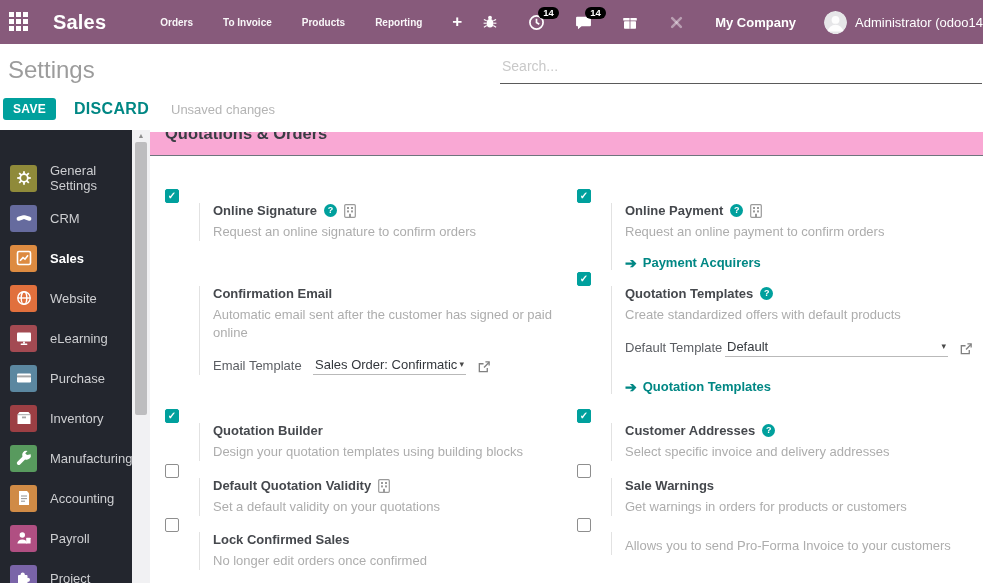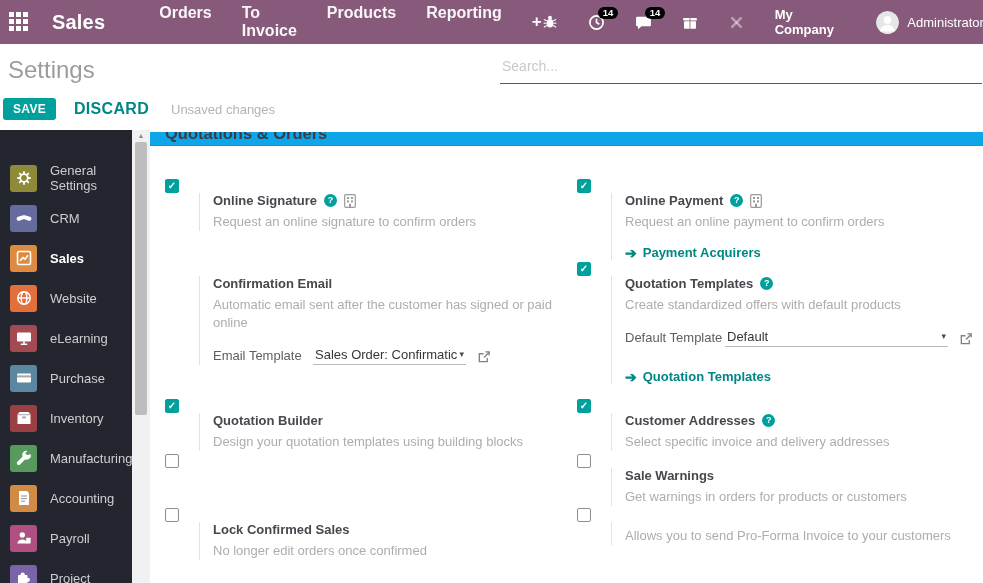--- a/index.html
+++ b/index.html
@@ -5,21 +5,21 @@
   * { margin:0; padding:0; box-sizing:border-box; }
   html,body { width:983px; height:583px; overflow:hidden; background:#fff;
     font-family:"Liberation Sans", sans-serif; }
 
   
   .topbar { height:44px; background:#875a7b; display:flex; align-items:center; color:#fff; }
   .apps-grid { width:20px; height:20px; margin-left:9px; display:grid;
     grid-template-columns:repeat(3,5px); grid-template-rows:repeat(3,5px); gap:2px; cursor:pointer; }
   .apps-grid i { background:#fff; display:block; }
   .brand { font-size:20px; font-weight:bold; margin-left:24px; letter-spacing:.2px; }
-  .menu { display:flex; gap:30px; margin-left:54px; font-size:16px; font-weight:600; }
+  .menu { display:flex; gap:30px; margin-left:54px; font-size:10px; font-weight:600; }
   .menu span { cursor:pointer; color:rgba(255,255,255,.95); }
   .plus { margin-left:30px; font-size:17px; font-weight:bold; cursor:pointer; }
   .tb-right { margin-left:auto; display:flex; align-items:center; }
   .tb-ic { position:relative; margin-right:30px; cursor:pointer; display:flex; align-items:center; }
   .badge { position:absolute; top:-7px; left:10px; background:#000000; color:#fff;
     font-size:9.5px; font-weight:bold; border-radius:9px; padding:1.5px 5px; line-height:1; }
   .company { font-size:13px; font-weight:600; margin-right:28px; cursor:pointer; }
   .user { display:flex; align-items:center; gap:8px; cursor:pointer; white-space:nowrap;
     overflow:hidden; font-size:13px; }
   .avatar { width:23px; height:23px; border-radius:50%; overflow:hidden; flex:0 0 auto; }
@@ -50,21 +50,21 @@
   .side-label { color:#cdced1; font-size:13px; }
   .side-item.active .side-label { color:#fff; font-weight:bold; }
   .sscroll { width:18px; background:#f1f1f3; position:relative; flex:0 0 auto; }
   .sscroll .arr { position:absolute; top:2px; left:0; right:0; text-align:center;
     font-size:7px; color:#8d8d8d; }
   .sscroll .thumb { position:absolute; top:12px; left:3px; width:12px; height:273px;
     background:#bdbdbf; border-radius:2px; }
 
   
   .content { flex:1; background:#fff; overflow:hidden; }
-  .section-band { margin-top:2px; height:14px; overflow:hidden; background:#0ea5e9;
+  .section-band { margin-top:2px; height:24px; overflow:hidden; background:#f9a8d4;
     border-bottom:1px solid #6e757d; }
   .section-band h2 { font-size:16.5px; font-weight:bold; color:#3a3d44; padding-left:15px;
     transform:translateY(-8px); white-space:nowrap; }
   .settings-grid { display:grid; grid-template-columns:1fr 1fr; column-gap:14px;
     grid-template-rows:83px 137px 55px 54px auto; grid-auto-flow:column;
     padding-left:15px; padding-right:8px; margin-top:31px; }
   .box { display:flex; align-items:flex-start; }
   .chk-col { width:34px; flex:0 0 auto; padding-top:2px; }
   .cbx { width:14px; height:14px; border:1px solid #8e8e8e; border-radius:2px; background:#fff;
     display:flex; align-items:center; justify-content:center; cursor:pointer; }
@@ -406,20 +406,38 @@
               <span>Quotation Builder</span>
             </div>
           <div class="box-desc">Design your quotation templates using building blocks</div>
         </div>
       </div>
 
       <div class="box">
         <div class="chk-col">
             <span class="cbx"></span>
           </div>
+        <div class="box-content">
+          <div class="box-title">
+            <span>Default Quotation Validity</span>
+            <span class="ent-icon">
+              <svg width="12" height="14" viewBox="0 0 12 14">
+                <rect x=".7" y=".7" width="10.6" height="12.6" rx="1" fill="none" stroke="#9a9a9a" stroke-width="1.2"></rect>
+                <g fill="#9a9a9a">
+                    <rect x="3" y="3" width="2" height="2"></rect>
+                    <rect x="7" y="3" width="2" height="2"></rect>
+                <rect x="3" y="6.4" width="2" height="2"></rect>
+                    <rect x="7" y="6.4" width="2" height="2"></rect>
+                <rect x="5" y="9.8" width="2" height="3.2"></rect>
+                  </g>
+              </svg>
+            </span>
+          </div>
+          <div class="box-desc">Set a default validity on your quotations</div>
+        </div>
       </div>
 
       <div class="box">
         <div class="chk-col">
             <span class="cbx"></span>
           </div>
         <div class="box-content">
           <div class="box-title">
               <span>Lock Confirmed Sales</span>
             </div>

